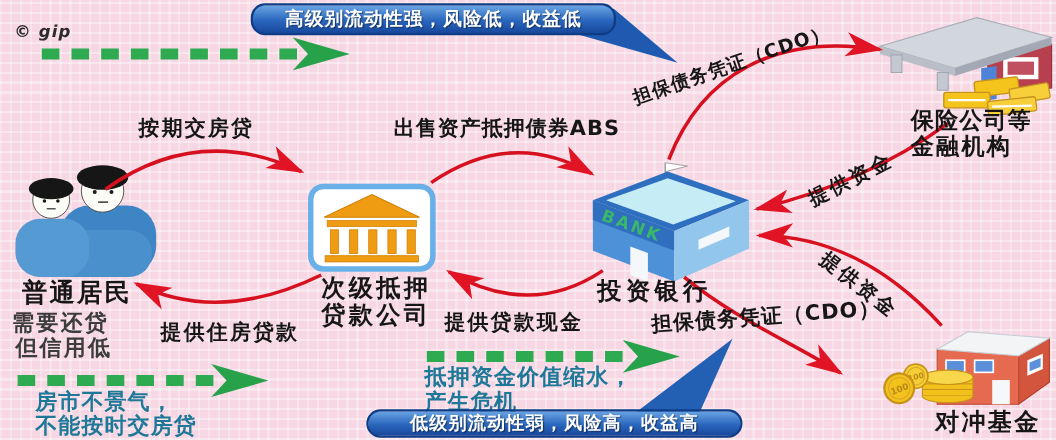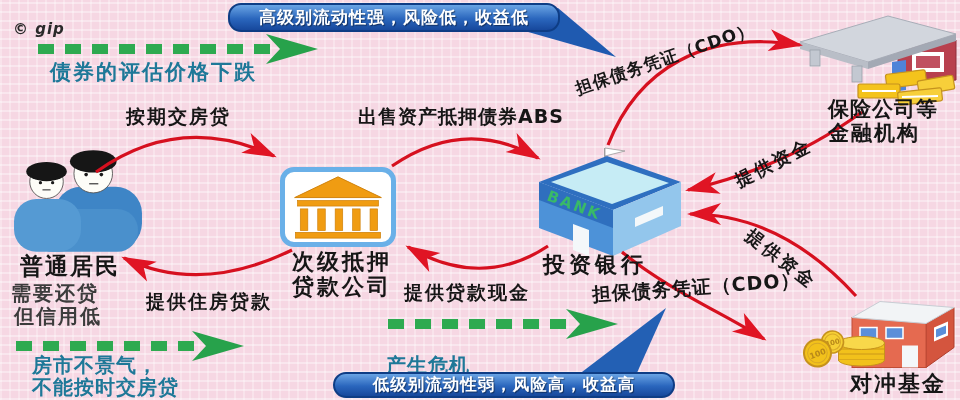--- a/index.html
+++ b/index.html
@@ -168,23 +168,23 @@
     <path d="M622,252 C668,290 725,314 764,339" stroke="#d6101f" stroke-width="3.2" fill="none" marker-end="url(#mr)"></path>
   </svg>
 
   <div class="banner" style="left:228px; top:3px; width:332px; height:29px;">
     <span>高级别流动性强，风险低，收益低</span>
   </div>
   <div class="banner" style="left:333px; top:372px; width:342px; height:26px; font-size:16.5px;">
     <span>低级别流动性弱，风险高，收益高</span>
   </div>
 
-  <div class="teal" style="left:50px; top:58px; font-size:21px; letter-spacing:2px;">债券的评估价格下跌</div>
   <div class="teal" style="left:32px; top:352px;">房市不景气，</div>
   <div class="teal" style="left:32px; top:374px;">不能按时交房贷</div>
+  <div class="teal" style="left:386px; top:329px;">抵押资金价值缩水，</div>
   <div class="teal" style="left:386px; top:352px;">产生危机</div>
 
   <div class="lbl" style="left:126px; top:104px; letter-spacing:2px;">按期交房贷</div>
   <div class="lbl" style="left:358px; top:104px;">出售资产抵押债券ABS</div>
   <div class="lbl" style="left:576px; top:78px; width:232px; font-size:17px; transform:rotate(-19deg); transform-origin:left center;">担保债务凭证（CDO）</div>
   <div class="lbl" style="left:592px; top:282px; transform:rotate(-4deg); transform-origin:left center;">担保债务凭证（CDO）</div>
   <div class="lbl" style="left:736px; top:170px; font-size:18px; transform:rotate(-27deg); transform-origin:left center; letter-spacing:3px;">提供资金</div>
   <div class="lbl" style="left:748px; top:221px; font-size:18px; transform:rotate(38deg); transform-origin:left center; letter-spacing:3px;">提供资金</div>
   <div class="lbl" style="left:404px; top:280px; letter-spacing:2px;">提供贷款现金</div>
   <div class="lbl" style="left:146px; top:289px; letter-spacing:2px;">提供住房贷款</div>

